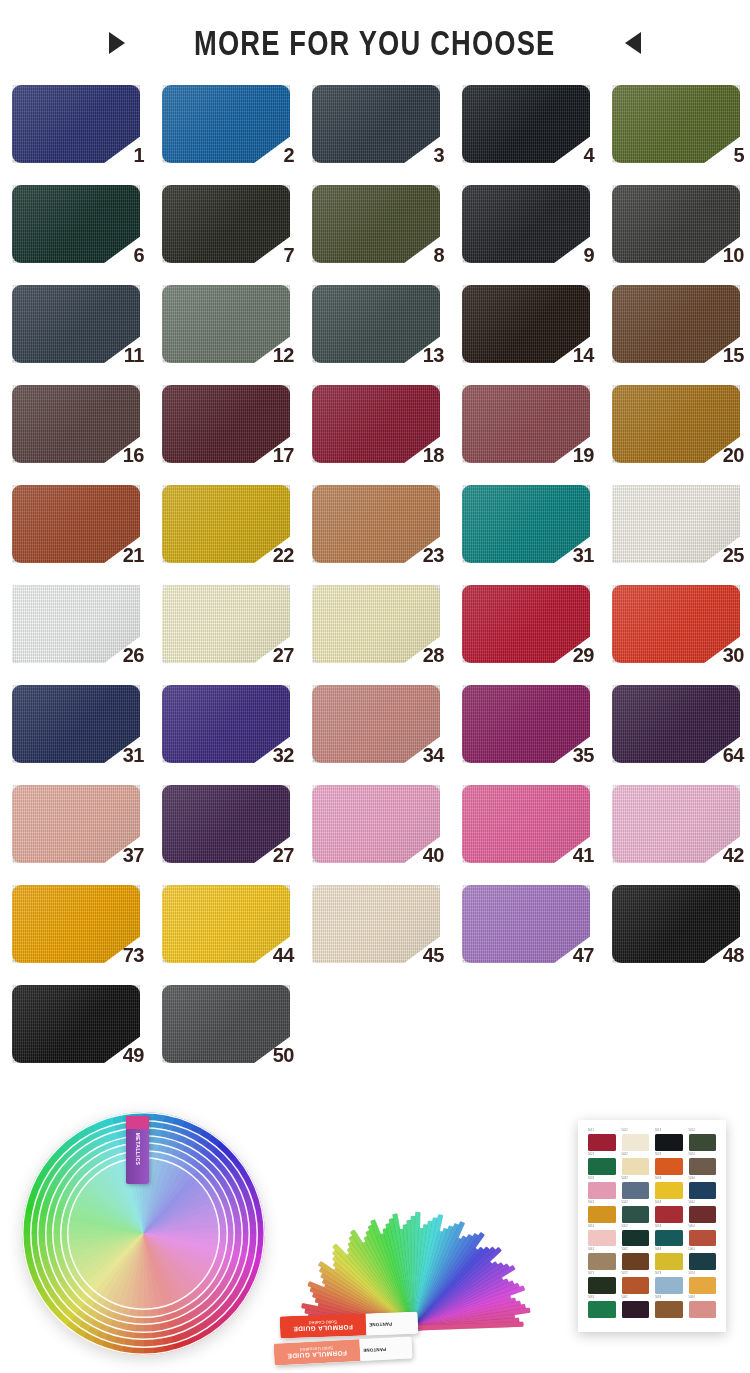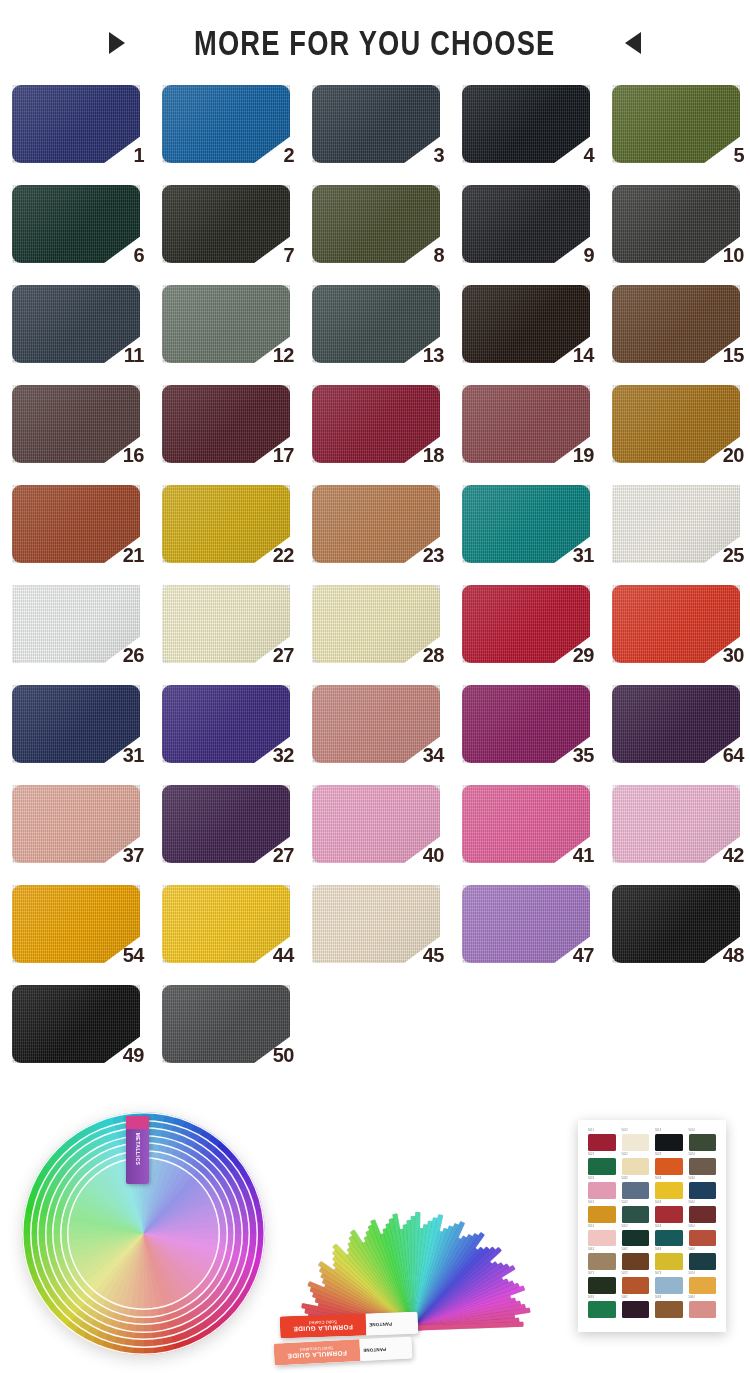--- a/index.html
+++ b/index.html
@@ -398,21 +398,21 @@
     <div class="cell">
       <div class="swatch" style="background: rgb(232, 101, 159);"></div>
       <div class="num">41</div>
     </div>
     <div class="cell">
       <div class="swatch" style="background: rgb(244, 188, 216);"></div>
       <div class="num">42</div>
     </div>
     <div class="cell">
       <div class="swatch" style="background: rgb(240, 165, 0);"></div>
-      <div class="num">54</div>
+      <div class="num">73</div>
     </div>
     <div class="cell">
       <div class="swatch" style="background: rgb(251, 204, 35);"></div>
       <div class="num">44</div>
     </div>
     <div class="cell">
       <div class="swatch" style="background: rgb(243, 229, 207);"></div>
       <div class="num">45</div>
     </div>
     <div class="cell">

